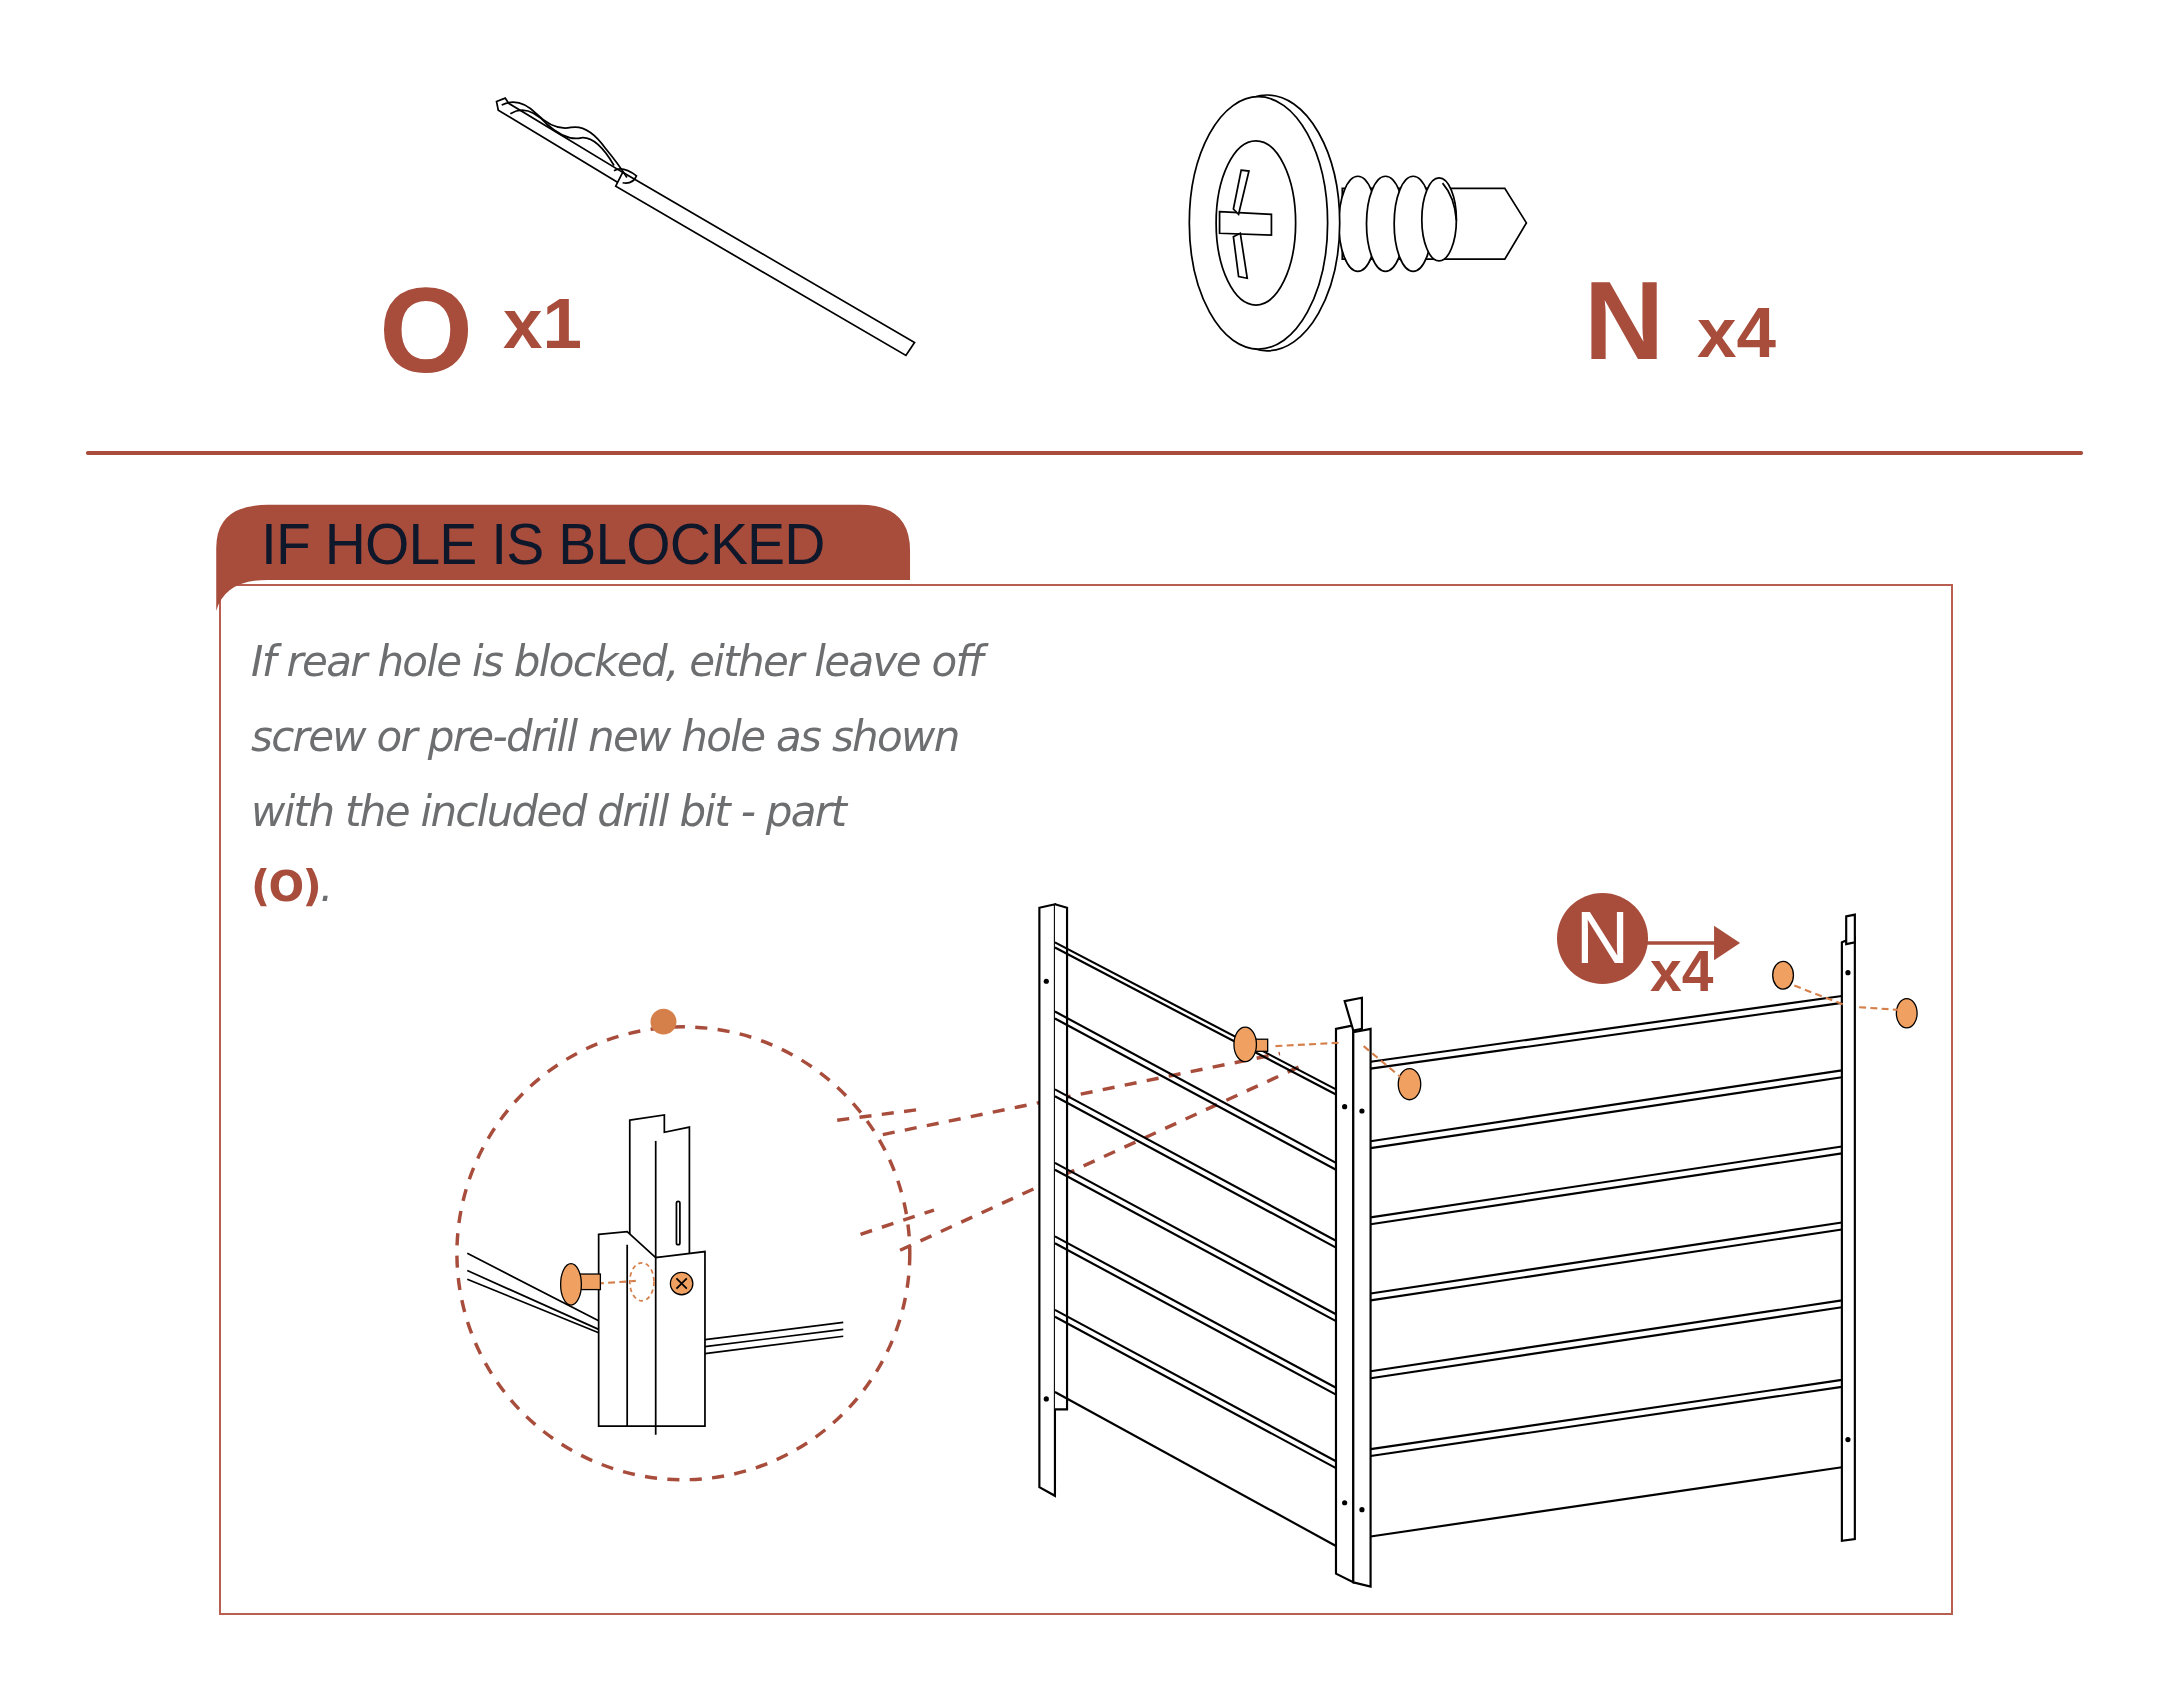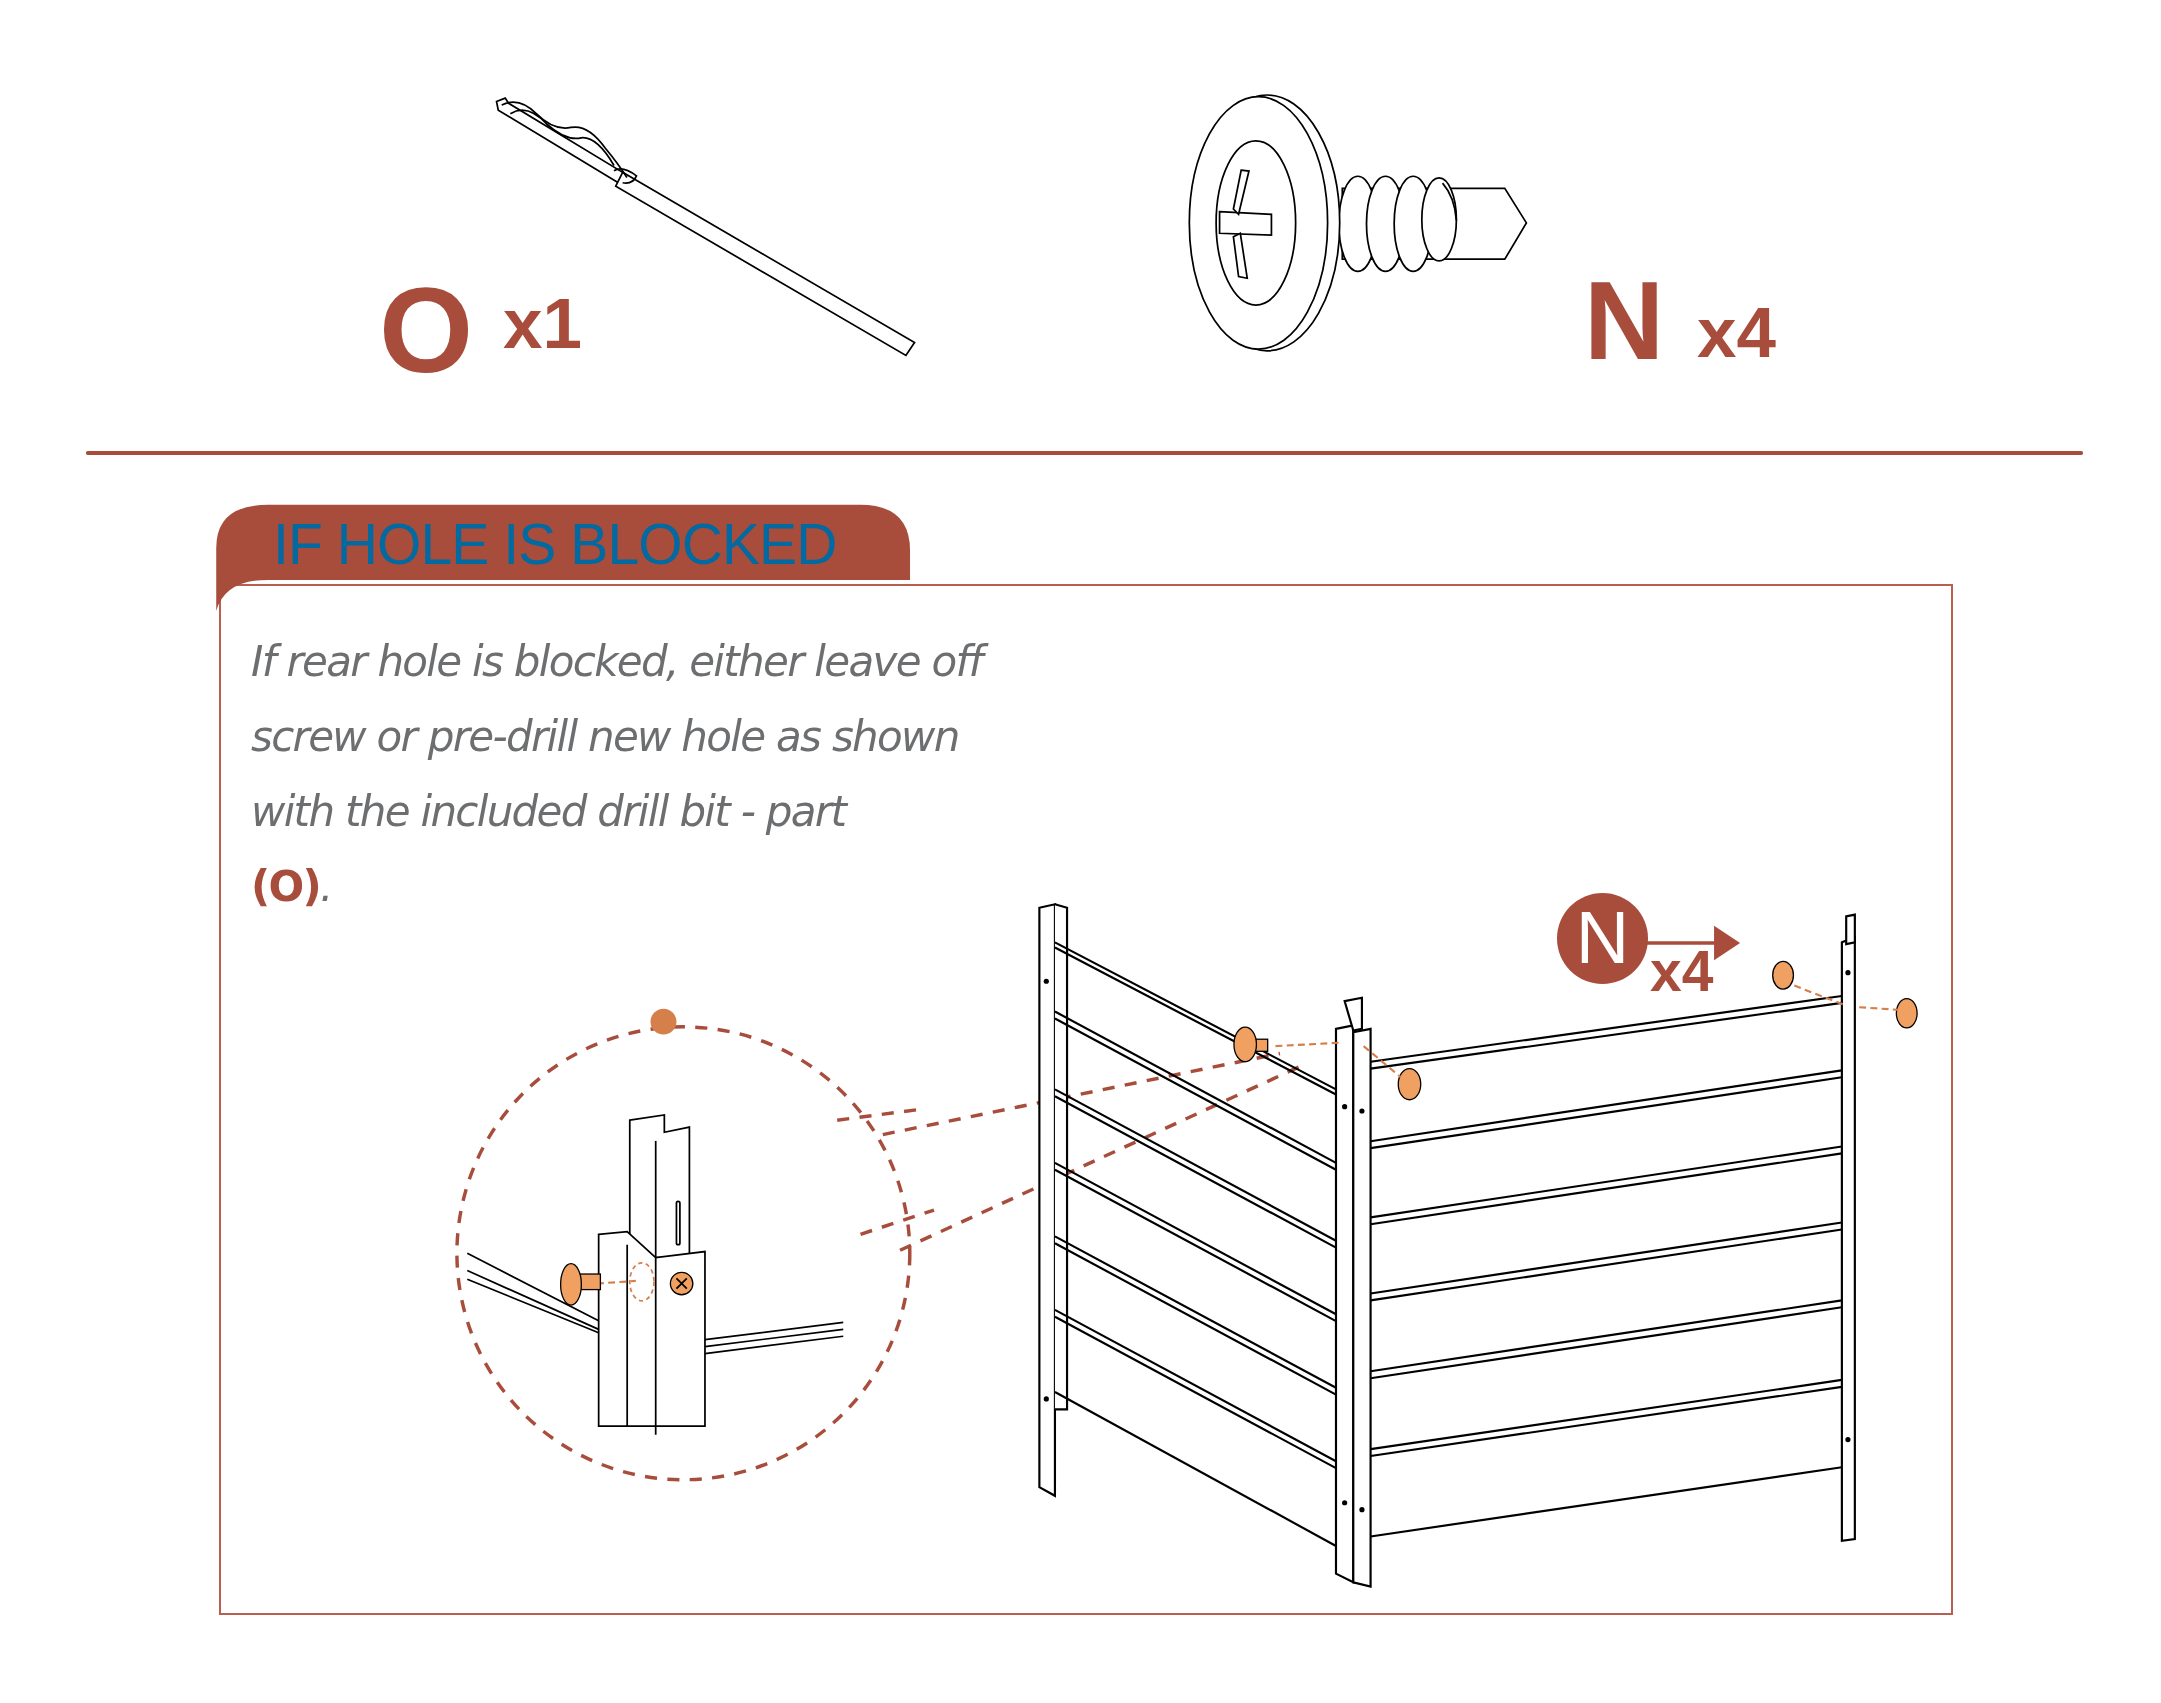--- a/index.html
+++ b/index.html
@@ -4,21 +4,21 @@
 <style>
   html, body { margin:0; padding:0; background:#ffffff; }
   body { width:2162px; height:1703px; position:relative; overflow:hidden;
          font-family:"Liberation Sans", sans-serif; }
   .abs { position:absolute; }
   .part-letter { color:#a84d3c; font-weight:700; font-family:"Liberation Sans", sans-serif; line-height:1; }
   .qty { color:#a84d3c; font-weight:700; font-family:"Liberation Sans", sans-serif; line-height:1; }
   .divider { left:86px; top:451px; width:1997px; height:3.5px; background:#a84d3c; border-radius:1.7px; }
   .box { left:219px; top:584px; width:1734px; height:1031px; border:2.6px solid #b85f52; box-sizing:border-box; }
   .tab { left:216px; top:503px; width:696px; height:108px; }
-  .tab-label { left:273px; top:510px; color:#0369a1; font-size:57px; letter-spacing:-0.9px;
+  .tab-label { left:261px; top:510px; color:#0f172a; font-size:57px; letter-spacing:-0.9px;
                font-family:"Liberation Sans", sans-serif; line-height:69px; white-space:nowrap; }
   .instr { left:251px; top:624px; width:744px; color:#6d6e70; font-style:italic; font-size:42px;
            line-height:75px; font-family:"DejaVu Sans", sans-serif; letter-spacing:-1.7px; }
   .instr .ref { color:#a84d3c; font-style:normal; font-weight:700; }
   svg { position:absolute; overflow:visible; }
 </style>
 </head>
 <body>
 
 <div class="abs part-letter" style="left:379px;top:270px;font-size:121px;">O</div>

